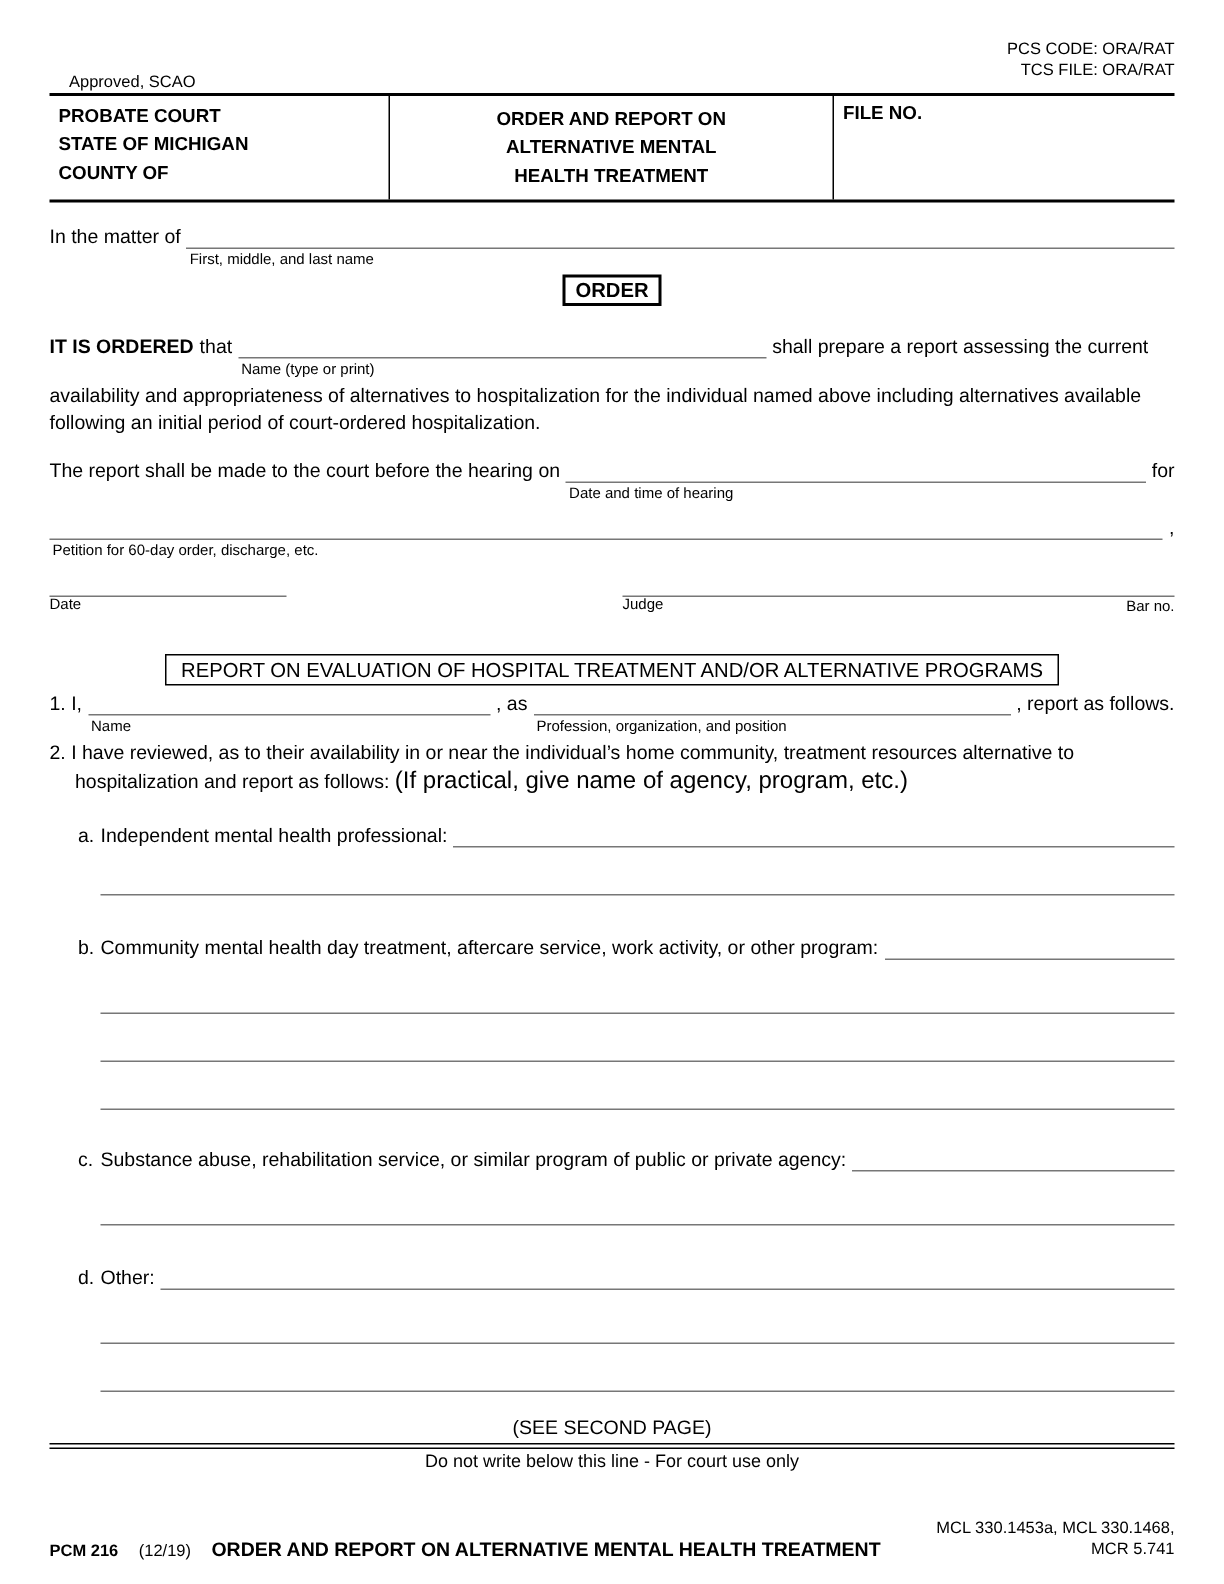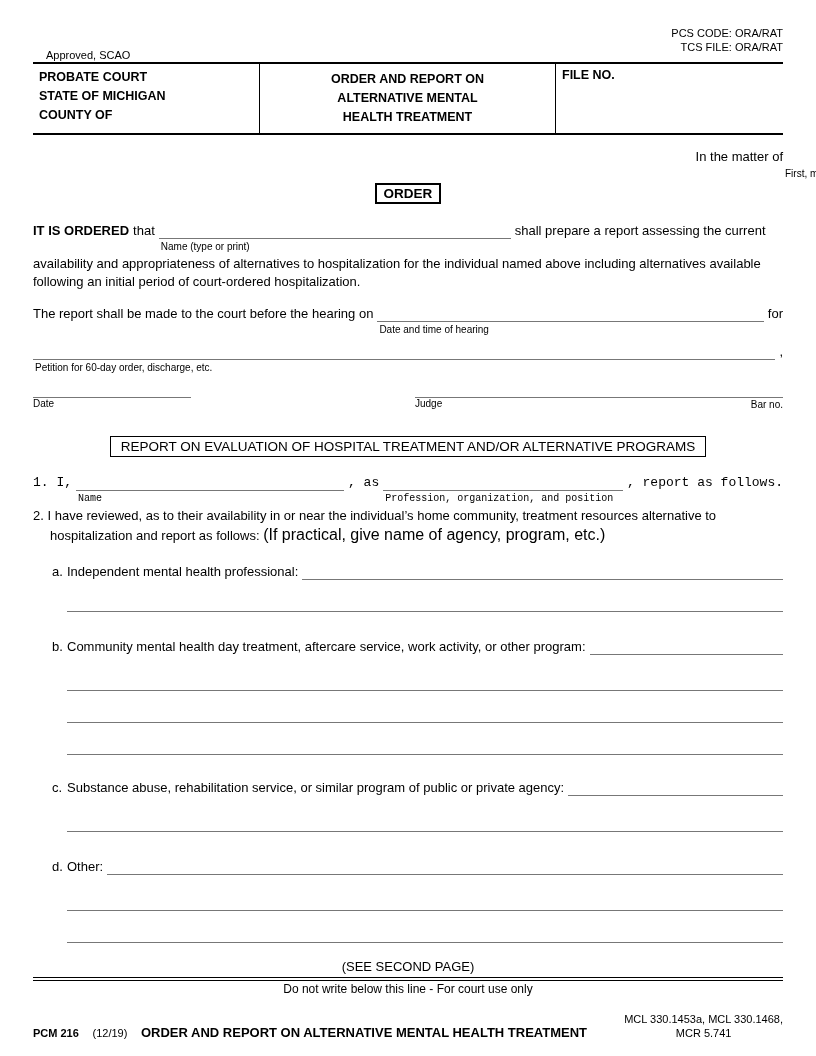--- a/index.html
+++ b/index.html
@@ -54,21 +54,21 @@
   .center-note { text-align:center; }
   .see-second { margin-top:16px; font-size:13px; }
   .double-line { margin-top:3px; border-top:1.5px solid #000; border-bottom:1px solid #000; height:4px; }
   .court-use { font-size:12px; margin-top:1px; }
 
   .footer { position:absolute; left:33px; right:33px; bottom:16px; display:flex; align-items:flex-end; }
   .footer-left { white-space:nowrap; }
   .f-code { font-weight:bold; font-size:11px; }
   .f-rev { font-size:11px; margin-left:10px; }
   .f-title { font-weight:bold; font-size:13px; margin-left:10px;margin-top:41px; }
-  .footer-right { margin-left:auto; text-align:center; font-size:11px; line-height:14px; }
+  .footer-right { margin-left:auto; text-align:right; font-size:11px; line-height:14px; }
 </style>
 </head>
 <body>
 
 <div class="page">
 
   <div class="topbar">
     <div class="approved">Approved, SCAO</div>
     <div class="codes">
       <div>PCS CODE: ORA/RAT</div>
@@ -85,21 +85,21 @@
     <div class="ht-mid">
       <div>ORDER AND REPORT ON</div>
       <div>ALTERNATIVE MENTAL</div>
       <div>HEALTH TREATMENT</div>
     </div>
     <div class="ht-right">
       <div>FILE NO.</div>
     </div>
   </div>
 
-  <div class="row" style="margin-top:14px;flex-direction:column;">
+  <div class="row" style="margin-top:14px;">
     <span>In the matter of</span>
     <span class="gap4"></span>
     <span class="fill">
       <span class="sub">First, middle, and last name</span>
     </span>
   </div>
 
   <div class="order-box">ORDER</div>
 
   <div class="row" style="margin-top:18px;">
@@ -140,21 +140,21 @@
     </div>
     <div class="sig-spacer"></div>
     <div class="sigline sig-judge">
       <span class="slab">Judge</span>
       <span class="slab-r">Bar no.</span>
     </div>
   </div>
 
   <div class="report-heading">REPORT ON EVALUATION OF HOSPITAL TREATMENT AND/OR ALTERNATIVE PROGRAMS</div>
 
-  <div class="row" style="margin-top:17px;font-family:Liberation Mono, monospace;">
+  <div class="row" style="margin-top:3px;">
     <span>1. I,</span>
     <span class="gap4"></span>
     <span class="fill fixed" style="width:268px;">
       <span class="sub">Name</span>
     </span>
     <span class="gap4"></span>
     <span>, as</span>
     <span class="gap4"></span>
     <span class="fill">
       <span class="sub">Profession, organization, and position</span>

